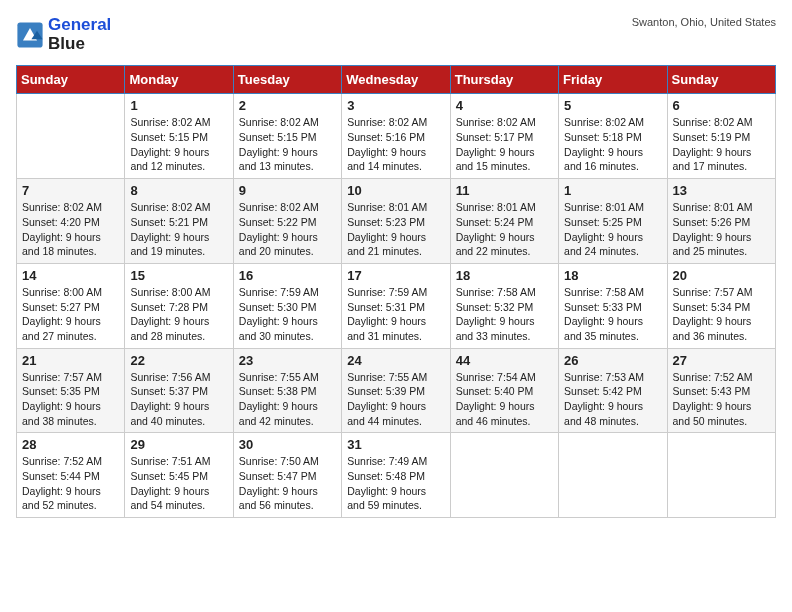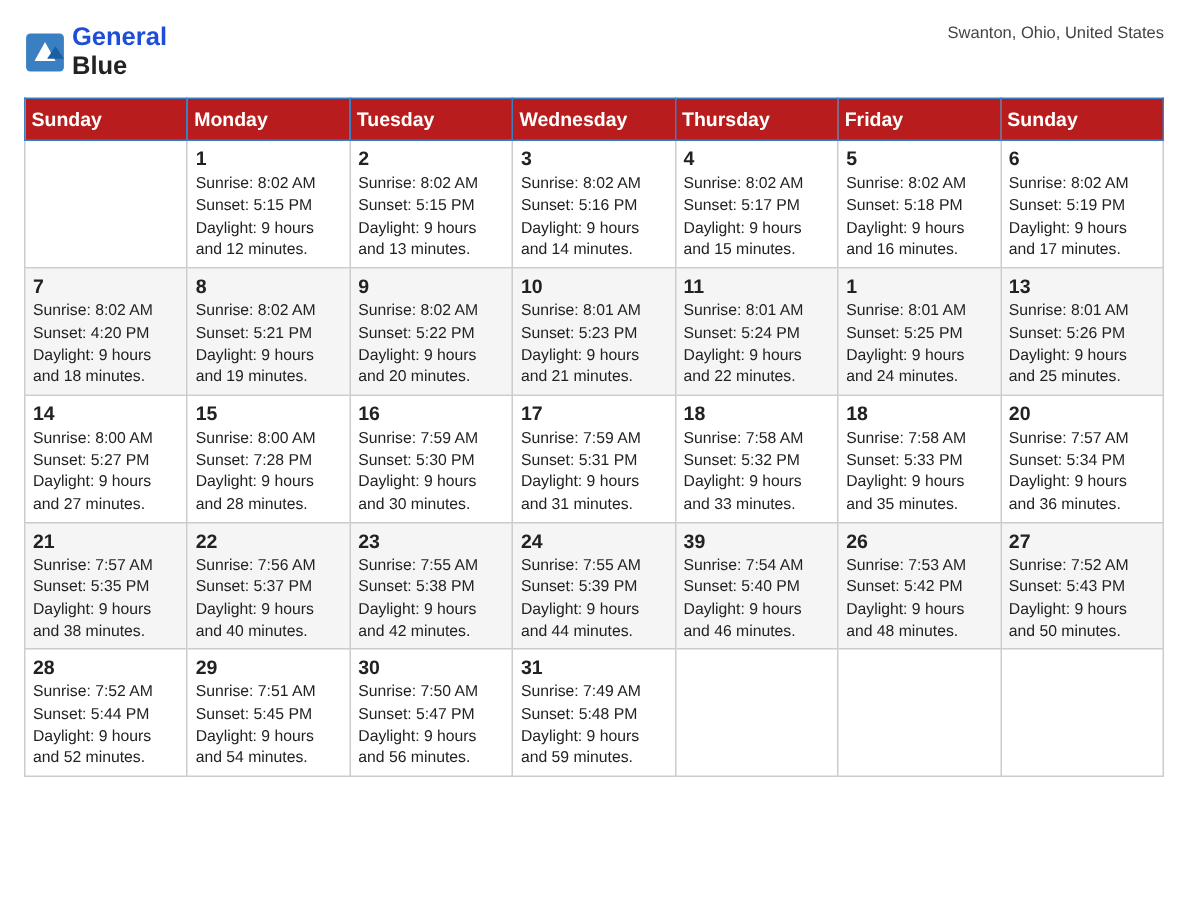--- a/index.html
+++ b/index.html
@@ -280,21 +280,21 @@
 and 42 minutes.</div>
         </td>
         <td>
           <span class="day-num">24</span>
           <div class="day-info">Sunrise: 7:55 AM
 Sunset: 5:39 PM
 Daylight: 9 hours
 and 44 minutes.</div>
         </td>
         <td>
-          <span class="day-num">39</span>
+          <span class="day-num">44</span>
           <div class="day-info">Sunrise: 7:54 AM
 Sunset: 5:40 PM
 Daylight: 9 hours
 and 46 minutes.</div>
         </td>
         <td>
           <span class="day-num">26</span>
           <div class="day-info">Sunrise: 7:53 AM
 Sunset: 5:42 PM
 Daylight: 9 hours

